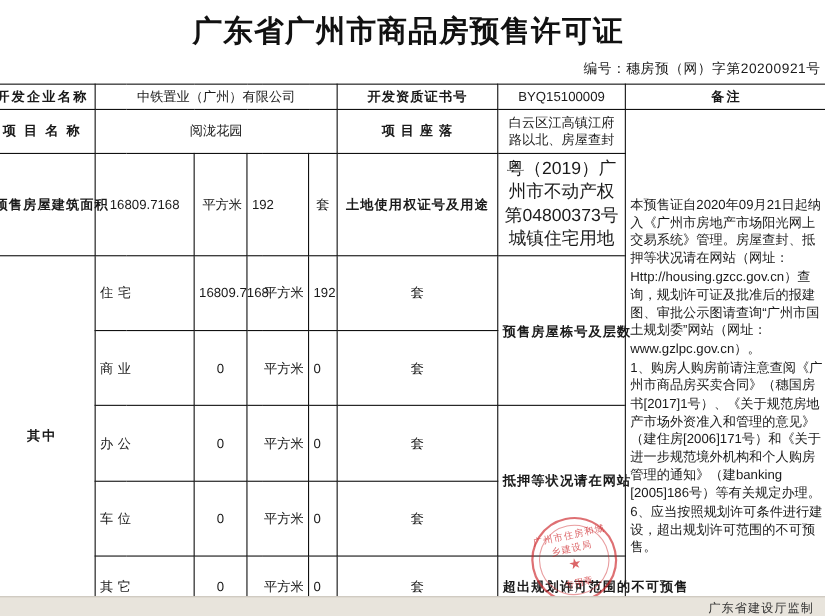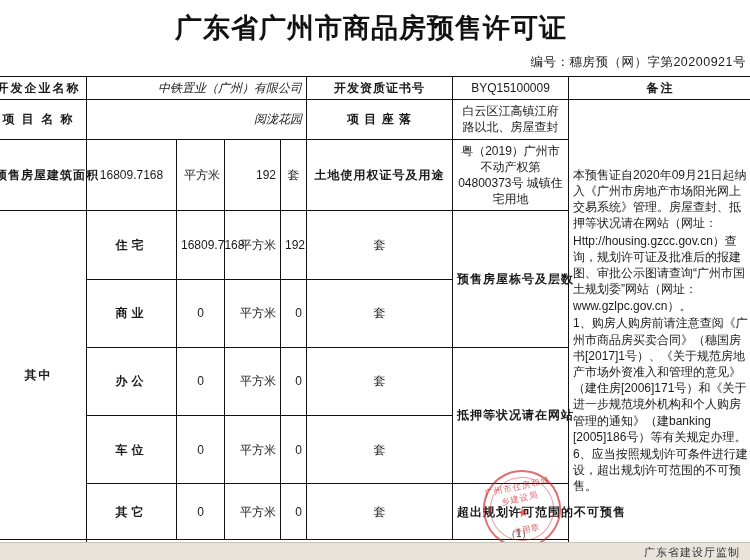--- a/index.html
+++ b/index.html
@@ -50,43 +50,43 @@
     line-height: 1.35;
   }
   .lbl {
     text-align: center;
     font-weight: bold;
     letter-spacing: 2px;
     white-space: nowrap;
   }
   .lbl-s { letter-spacing: 1px; }
   .ctr { text-align: center; margin-left: 48px; }
-  .val-name { text-align: right; font-style: italic; }
+  .val-name { text-align: center; }
   .remark-cell {
     font-size: 9.5px;
     line-height: 1.28;
     vertical-align: top;
     padding: 4px 4px;
     text-align: left;
   }
   .remark-cell p { margin: 0 0 1px 0; }
   .area-row .unit { text-align: right; }
   .sub-lbl {
-    text-align: center;
+    text-align: left;
     letter-spacing: 4px;
-    font-weight: bold;
+    font-weight: normal;
   }
   .vert {
     text-align: center;
     font-weight: bold;
     letter-spacing: 2px;
     width: 22px;
   }
   .vert span { display: block; line-height: 1.25; }
-  .small-num { text-align: right; }
+  .small-num { text-align: left; }
   .footer-bar {
     position: absolute;
     left: 0; bottom: 0;
     width: 770px;
     height: 18px;
     background: #e8e4dc;
     border-top: 1px solid #c9c4ba;
     font-size: 11px;
     color: #333;
     text-align: right;
@@ -169,21 +169,21 @@
       </td>
     </tr>
 
     <tr class="area-row">
       <td class="lbl lbl-s">预售房屋建筑面积</td>
       <td colspan="2" class="ctr">16809.7168</td>
       <td class="unit">平方米</td>
       <td colspan="2" class="small-num">192</td>
       <td class="ctr">套</td>
       <td class="lbl lbl-s">土地使用权证号及用途</td>
-      <td class="ctr" style="font-size:12px;">粤（2019）广州市不动产权第04800373号 城镇住宅用地</td>
+      <td class="ctr" style="font-size:16px;">粤（2019）广州市不动产权第04800373号 城镇住宅用地</td>
     </tr>
 
     <tr class="area-row">
       <td class="vert" rowspan="5">
             <span>其中</span>
           </td>
       <td class="sub-lbl" colspan="2">住宅</td>
       <td class="ctr">16809.7168</td>
       <td class="unit" colspan="2">平方米</td>
       <td class="small-num">192</td>

